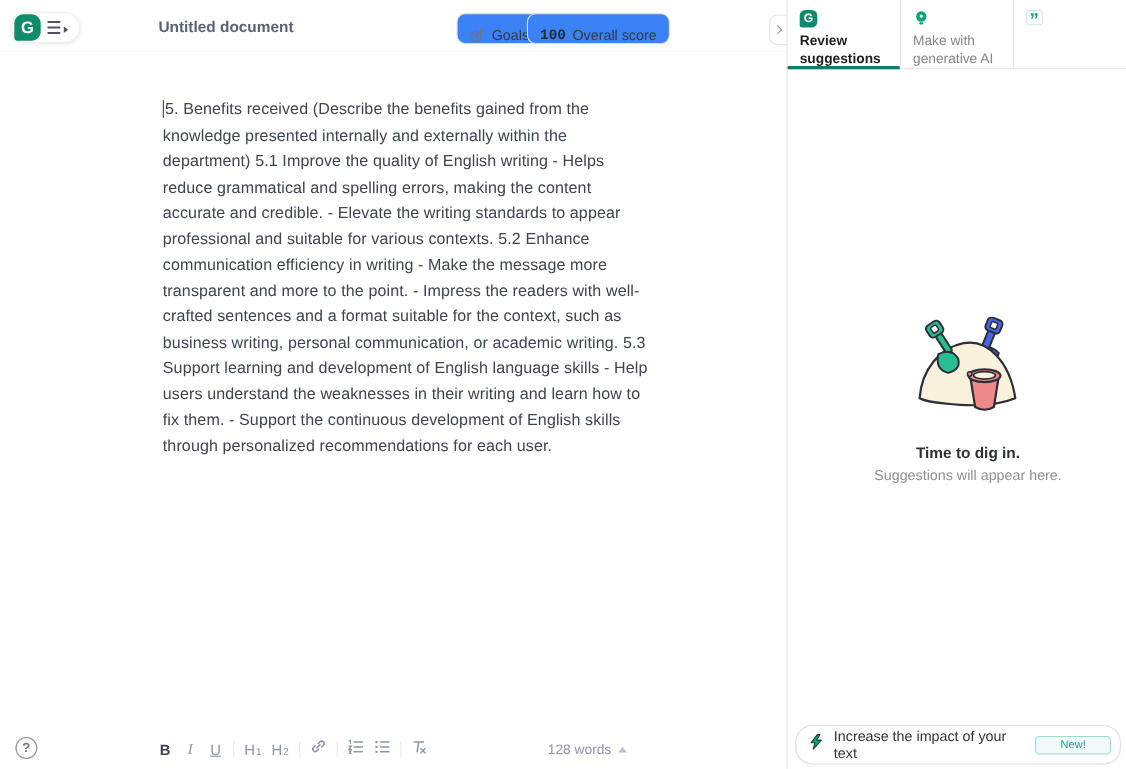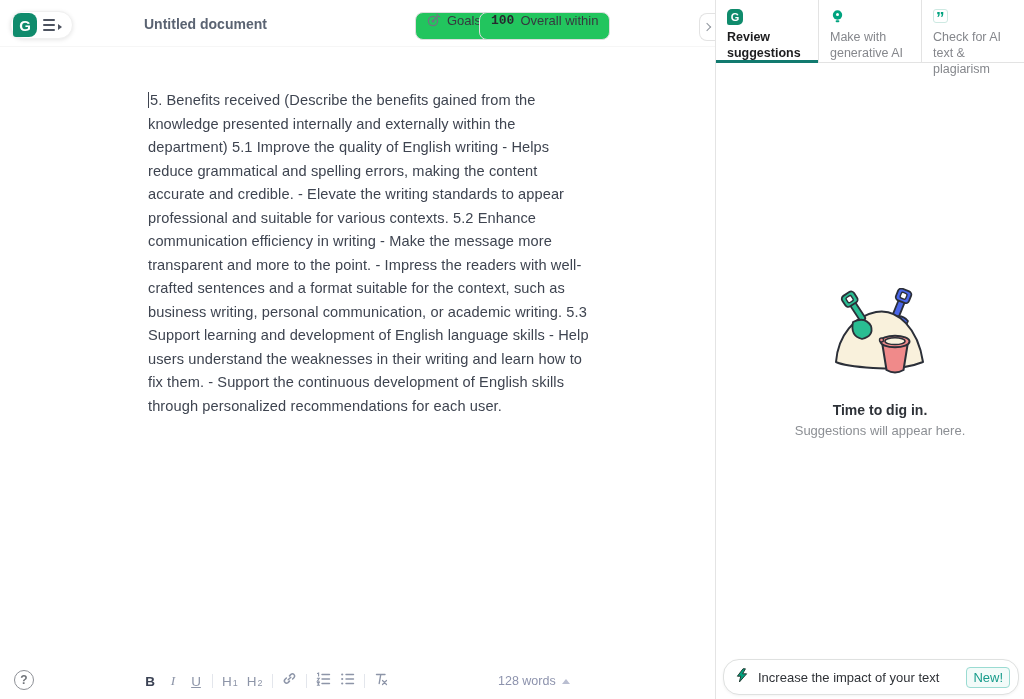--- a/index.html
+++ b/index.html
@@ -18,22 +18,22 @@
   .logo-tile { width:24px; height:24px; background:#0f8b6c; border-radius:8px;
     border-bottom-left-radius:3px; color:#fff; font-weight:bold; font-size:15px;
     display:flex; align-items:center; justify-content:center; }
   .hamburger { display:flex; flex-direction:column; gap:3px; position:relative; padding-right:7px; }
   .hamburger i { display:block; width:12px; height:2px; background:#4d5360; border-radius:1px; }
   .hamburger::after { content:""; position:absolute; right:0; top:5px;
     border-left:4px solid #4d5360; border-top:3px solid transparent; border-bottom:3px solid transparent; }
 
   .doc-title { position:absolute; left:144px; top:16px; font-size:14px; font-weight:bold; color:#5a6372; }
 
-  .hdr-btn { position:absolute; top:12px; height:28px; background:#22c55e; border:1px solid #dedede;
-    border-radius:8px; display:flex; align-items:flex-start; gap:6px; padding:0 11px;
+  .hdr-btn { position:absolute; top:12px; height:28px; background:#3b82f6; border:1px solid #dedede;
+    border-radius:8px; display:flex; align-items:flex-end; gap:6px; padding:0 11px;
     font-size:13px; color:#36393f; cursor:pointer; }
   .goals-btn { left:415px; }
   .score-btn { left:479px; }
   .score-val { font-weight:bold; color:#26292e;font-family:Liberation Mono, monospace; }
 
   .collapse-btn { position:absolute; left:699px; top:13px; width:17px; height:28px; background:#fff;
     border:1px solid #e3e3e3; border-right:none; border-radius:8px 0 0 8px;
     display:flex; align-items:center; justify-content:center; cursor:pointer; }
   .chev-right { width:6px; height:6px; border-top:1.6px solid #8f959d; border-right:1.6px solid #8f959d;
     transform:rotate(45deg); margin-right:2px; }
@@ -80,22 +80,22 @@
     border:1px solid #cde9e2; border-radius:3px; padding:3px 2px 0; height:14px; display:block; }
 
   .empty-state { position:absolute; left:10px; top:288px; width:100%; text-align:center; }
   .empty-title { margin-top:16px; font-size:14px; font-weight:bold; color:#2e3238; }
   .empty-sub { margin-top:5px; font-size:13px; color:#8c8f94; }
 
   .impact-card { position:absolute; left:7px; right:5px; bottom:4px; height:36px; background:#fff;
     border:1px solid #dfe1e0; border-radius:16px; box-shadow:0 1px 3px rgba(0,0,0,.05);
     display:flex; align-items:center; padding:0 8px 0 12px; gap:10px; cursor:pointer; }
   .impact-label { font-size:13px; color:#2f3237; flex:1; }
-  .new-badge { font-size:13px; color:#169c8b; border:1px solid #9adbd2; background:#f2fbf9;
-    border-radius:4px; padding:2px 6px; }
+  .new-badge { font-size:10px; color:#169c8b; border:1px solid #9adbd2; background:#f2fbf9;
+    border-radius:4px; padding:2px 22px; }
 </style>
 </head>
 <body>
 
 <div class="app">
 
   <div class="editor">
 
     <div class="editor-header">
       <div class="logo-pill">
@@ -115,21 +115,21 @@
             <circle cx="6" cy="8" r="4.6" stroke="#6f7480" stroke-width="1.3"></circle>
             <circle cx="6" cy="8" r="1.5" fill="#6f7480"></circle>
             <path d="M6 8 L11 3 M10 1.2 L11 3 L12.8 4" stroke="#6f7480" stroke-width="1.3" stroke-linecap="round"></path>
           </svg>
         </span>
         <span>Goals</span>
       </div>
 
       <div class="hdr-btn score-btn">
         <span class="score-val">100</span>
-        <span>Overall within</span>
+        <span>Overall score</span>
       </div>
     </div>
 
     <div class="collapse-btn">
       <span class="chev-right"></span>
     </div>
 
     <div class="doc-body">
       <span class="caret"></span><span>5. Benefits received (Describe the benefits gained from the knowledge presented internally and externally within the department) 5.1 Improve the quality of English writing - Helps reduce grammatical and spelling errors, making the content accurate and credible. - Elevate the writing standards to appear professional and suitable for various contexts. 5.2 Enhance communication efficiency in writing - Make the message more transparent and more to the point. - Impress the readers with well-crafted sentences and a format suitable for the context, such as business writing, personal communication, or academic writing. 5.3 Support learning and development of English language skills - Help users understand the weaknesses in their writing and learn how to fix them. - Support the continuous development of English skills through personalized recommendations for each user.</span>
     </div>
@@ -215,21 +215,20 @@
               <rect x="5.6" y="11.2" width="3.8" height="2" rx="1" fill="#00a37f"></rect>
             </svg>
           </span>
         </div>
         <div class="tab-label">Make with generative AI</div>
       </div>
       <div class="tab">
         <div class="tab-icon">
           <span class="quote-glyph">”</span>
         </div>
-        <div class="tab-label">Check for AI text &amp; plagiarism</div>
       </div>
     </div>
 
     <div class="empty-state">
       <span>
         <svg width="104" height="94" viewBox="0 0 104 94">
 
           <g transform="rotate(22 72 18)">
             <rect x="68.5" y="12" width="6.5" height="22" rx="2" fill="#4a66e8" stroke="#2b2f38" stroke-width="1.8"></rect>
             <rect x="64.5" y="1" width="14" height="12.5" rx="3.5" fill="#4a66e8" stroke="#2b2f38" stroke-width="1.8"></rect>

